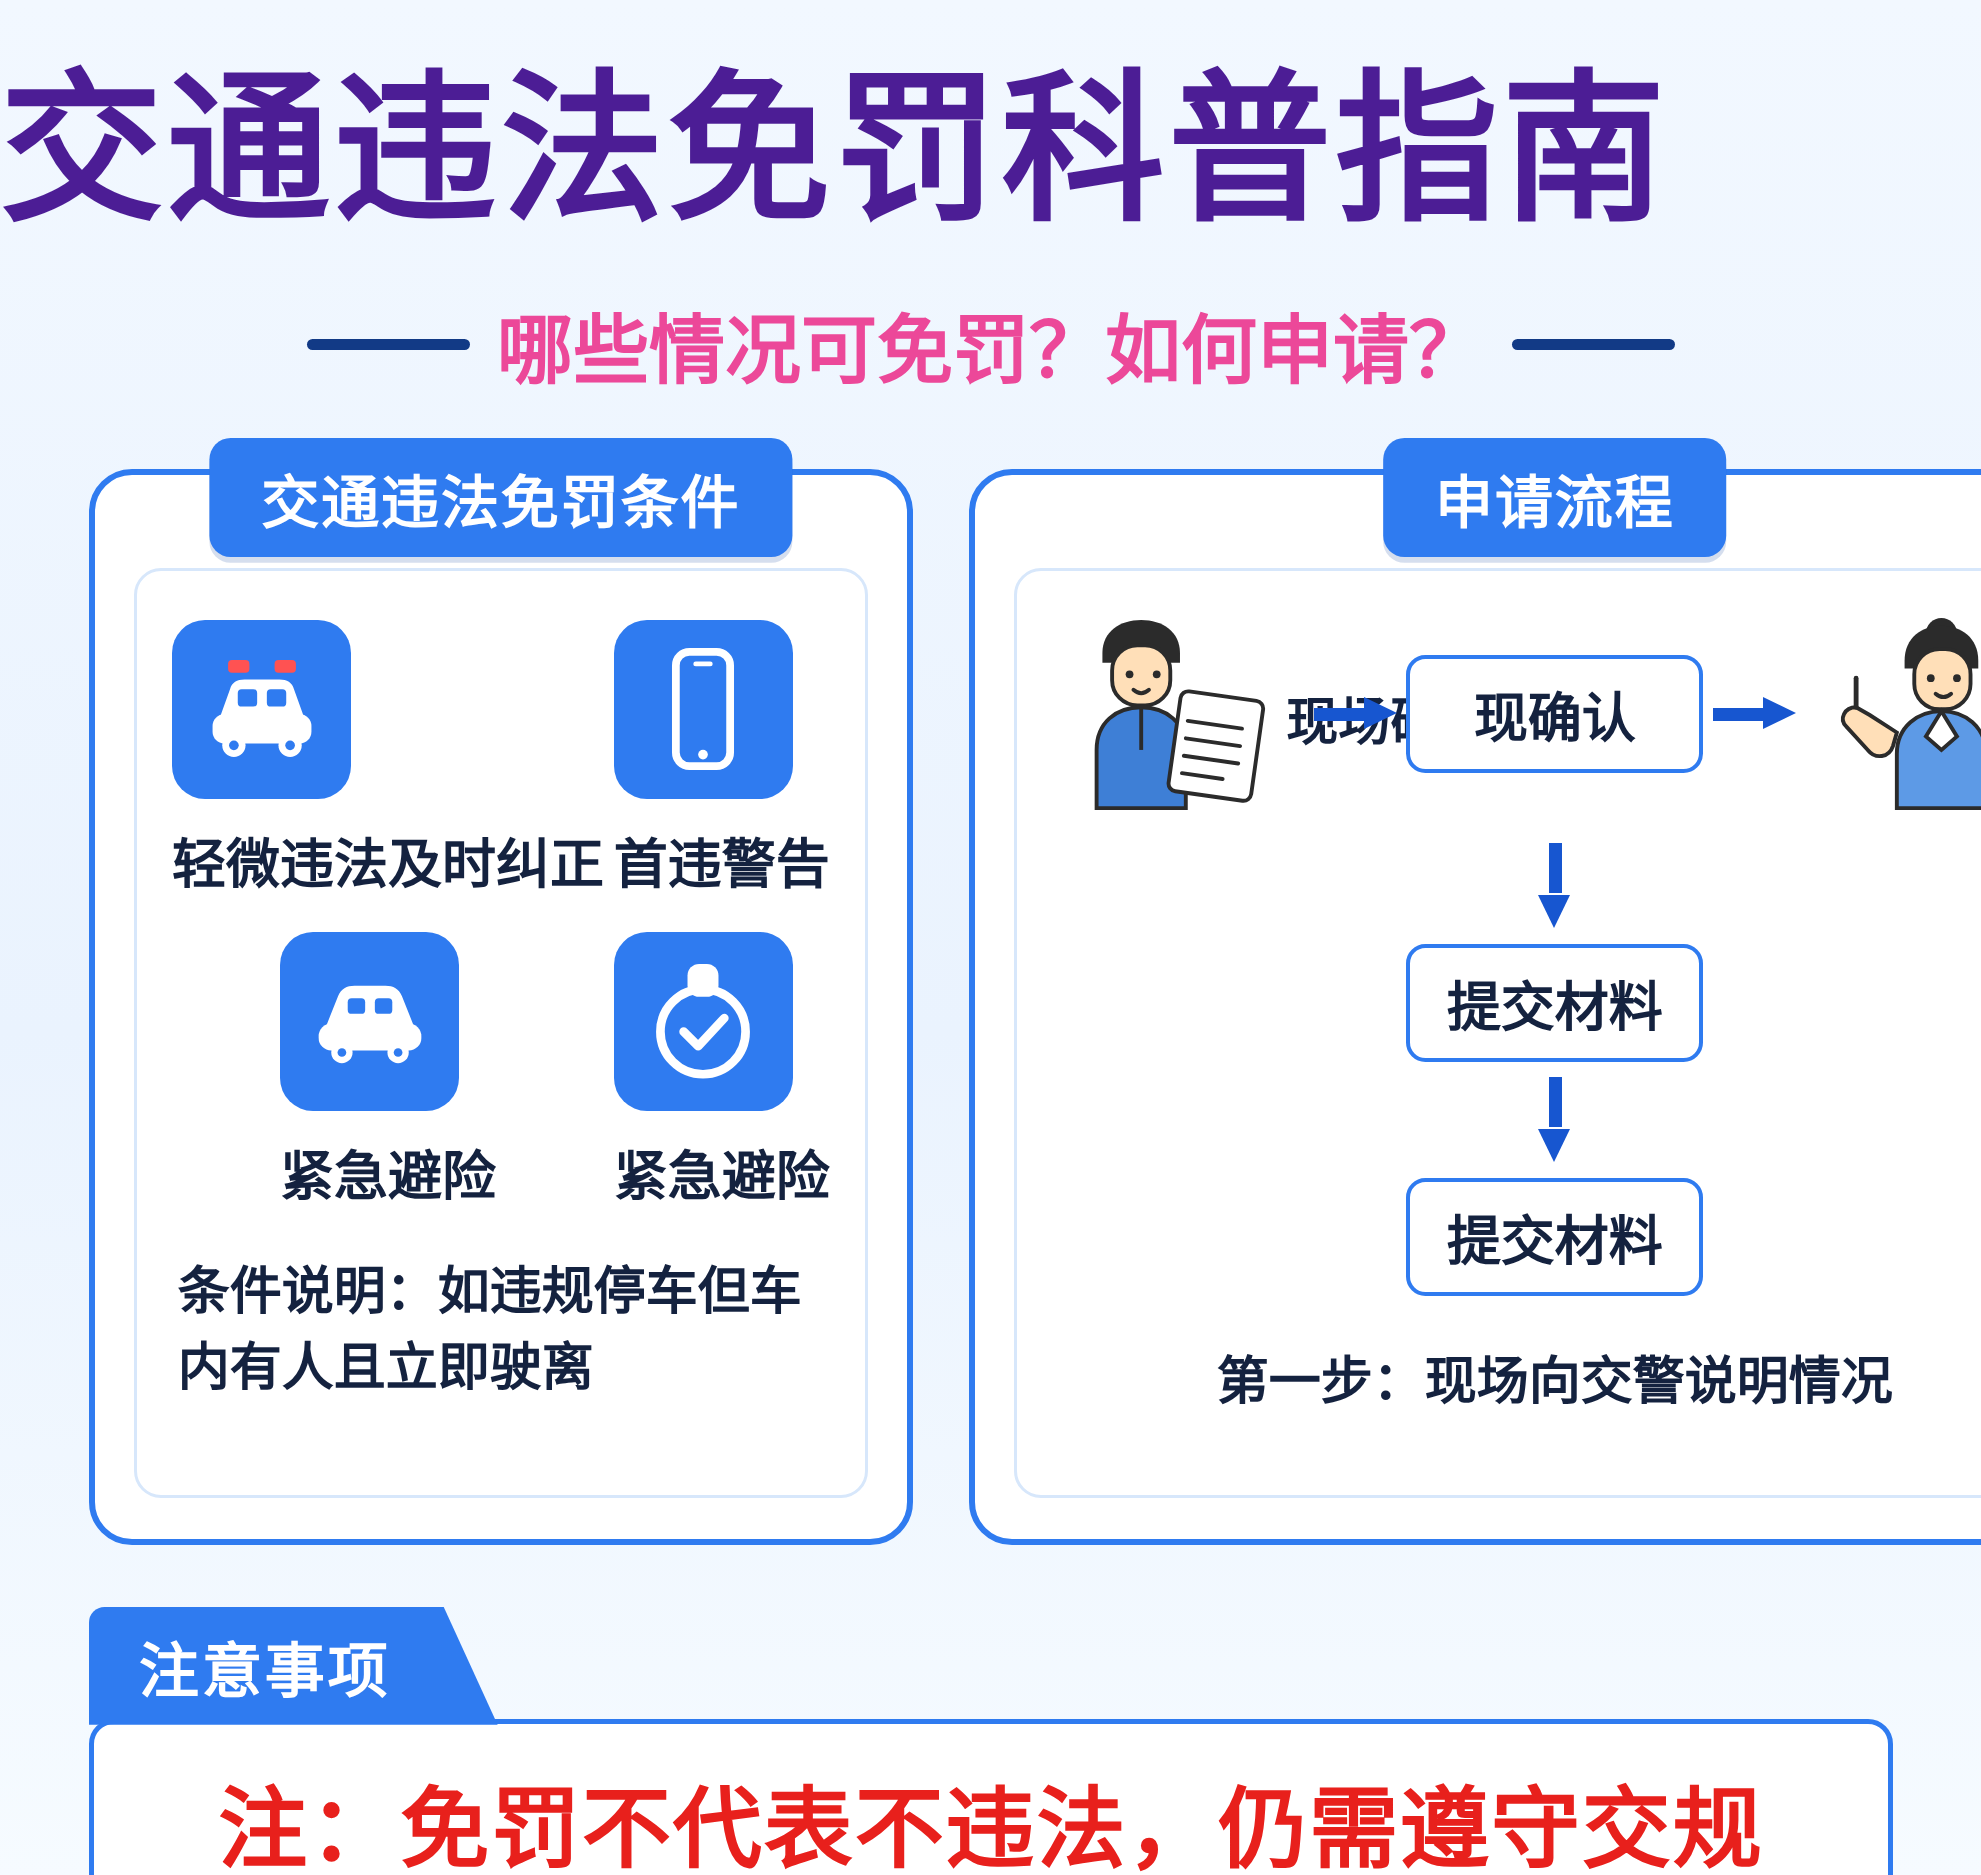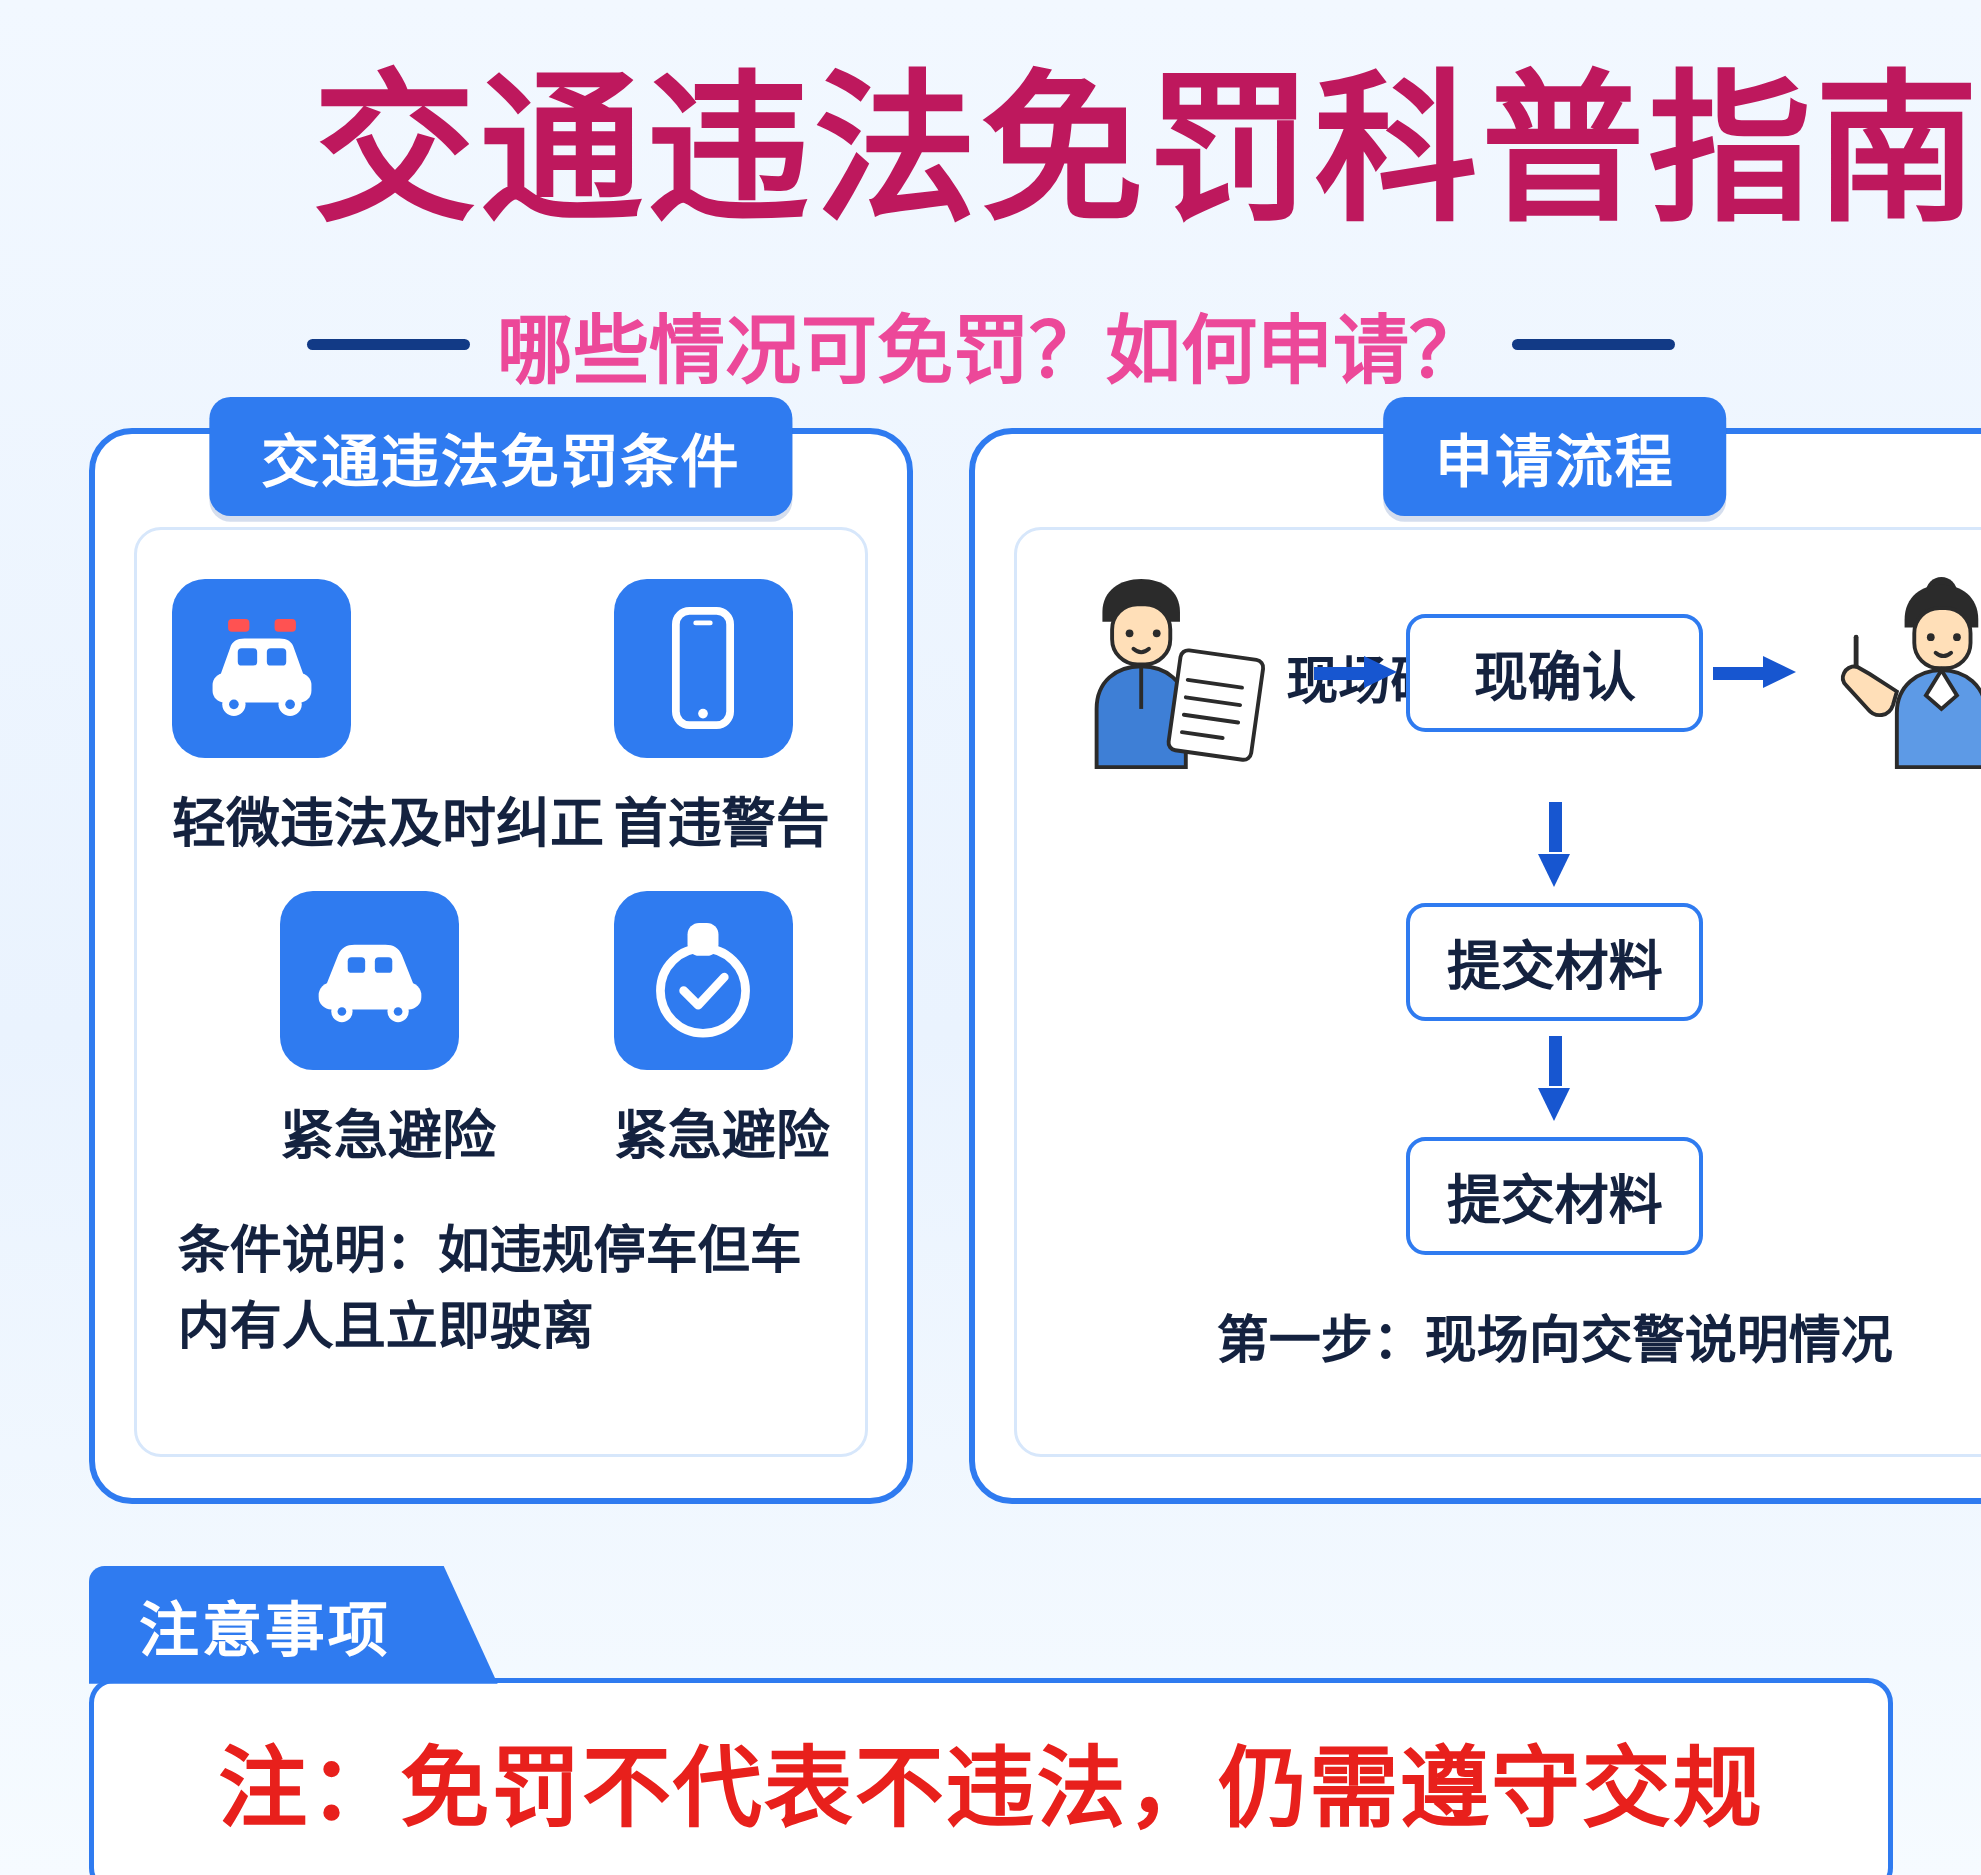--- a/index.html
+++ b/index.html
@@ -11,25 +11,25 @@
     height: 1876px;
     background: linear-gradient(180deg, #f2f8ff 0%, #eaf3fe 55%, #f6fbff 100%);
     font-family: "Liberation Sans", "DejaVu Sans", sans-serif;
     color: #0f2e6e;
     overflow: hidden;
     position: relative;
   }
 
   
   .page-title {
-    text-align: right;
+    text-align: left;
     font-size: 163px;
     font-weight: 900;
     letter-spacing: 3.9px;
-    color: #be185d;
+    color: #4c1d95;
     margin: 60px 0 0 0;
     line-height: 1.1;
     white-space: nowrap;
   }
   .subtitle-row {
     display: flex;
     align-items: center;
     justify-content: center;
     gap: 27px;
     margin-top: 50px;
@@ -45,21 +45,21 @@
     font-weight: 800;
     color: #ec4899;
     white-space: nowrap;
   }
 
   
   .panels {
     display: flex;
     gap: 56px;
     padding: 0 89px;
-    margin-top: 29px;
+    margin-top: 70px;
     align-items: stretch;
   }
   .panel {
     position: relative;
     flex: 1;
     background: #ffffff;
     border: 6.8px solid #2f7bf0;
     border-radius: 43px;
     padding: 93px 39px 41px 39px;
     box-sizing: border-box;

